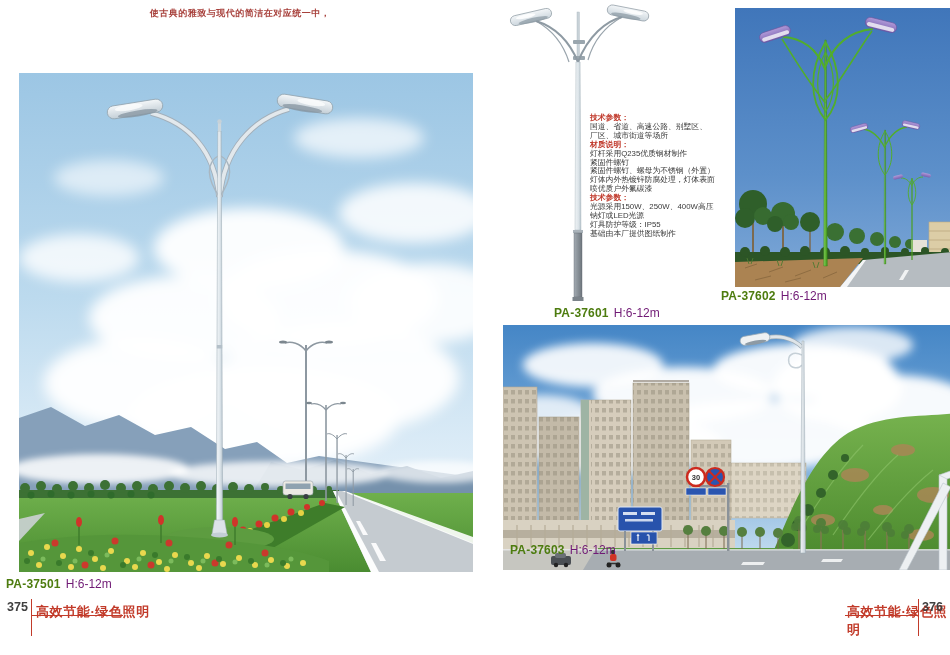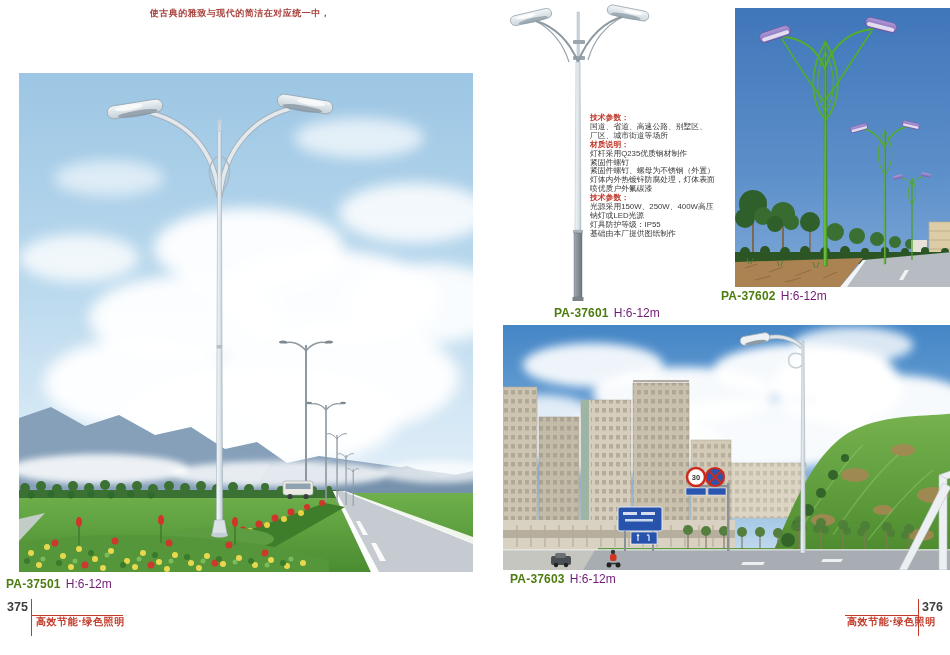--- a/index.html
+++ b/index.html
@@ -13,21 +13,21 @@
   .photo{overflow:hidden;margin-left:11px;}
   
   .specs{left:590px;top:114px;width:150px;font-size:7.8px;line-height:8.9px;color:#3a3a3a;z-index:5;}
   .specs .hd{color:#c0392b;font-weight:bold;}
   
   .plabel{font-size:12px;white-space:nowrap;}
   .plabel .code{color:#4d7c0f;font-weight:bold;letter-spacing:.2px;}
   .plabel .h{color:#701a75;margin-left:5px;}
   
   .pgnum{font-size:12.5px;font-weight:bold;color:#404040;}
-  .slogan{font-size:10px;font-weight:bold;color:#c23b2a;letter-spacing:.6px;margin-top:12px;}
+  .slogan{font-size:13px;font-weight:bold;color:#c23b2a;letter-spacing:.6px;}
   .redline{background:#c23b2a;}
 </style>
 </head>
 <body>
 
 <div class="page">
 
   <div class="abs intro">
     <div>使古典的雅致与现代的简洁在对应统一中，</div>
   </div>
@@ -650,21 +650,21 @@
 
   <div class="abs plabel" style="left:6px;top:577px;">
     <span class="code">PA-37501</span><span class="h">H:6-12m</span>
   </div>
   <div class="abs plabel" style="left:522px;top:306px;margin-left:32px;">
     <span class="code">PA-37601</span><span class="h">H:6-12m</span>
   </div>
   <div class="abs plabel" style="left:721px;top:289px;">
     <span class="code">PA-37602</span><span class="h">H:6-12m</span>
   </div>
-  <div class="abs plabel" style="left:490px;top:572px;padding-left:20px;">
+  <div class="abs plabel" style="left:490px;top:543px;padding-left:20px;">
     <span class="code">PA-37603</span><span class="h">H:6-12m</span>
   </div>
 
   <div class="abs pgnum" style="left:7px;top:600px;">375</div>
   <div class="abs redline" style="left:31px;top:599px;width:1px;height:37px;"></div>
   <div class="abs slogan" style="left:36px;top:603px;">高效节能·绿色照明</div>
   <div class="abs redline" style="left:31px;top:615px;width:92px;height:1px;"></div>
 
   <div class="abs slogan" style="left:847px;top:603px;">高效节能·绿色照明</div>
   <div class="abs redline" style="left:918px;top:599px;width:1px;height:37px;"></div>

